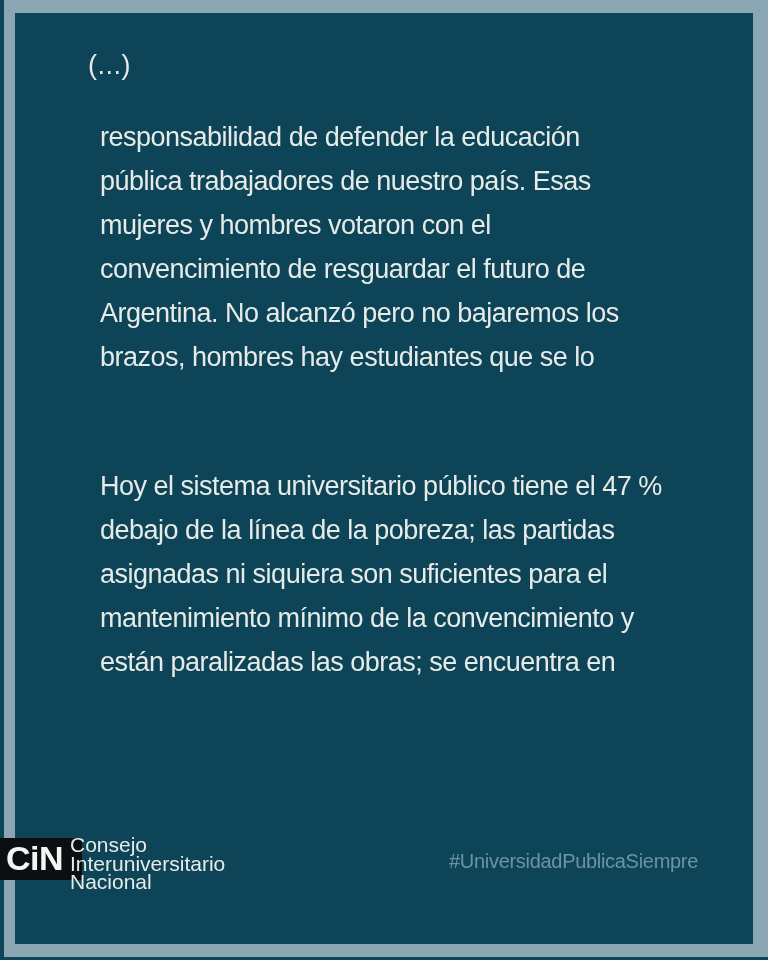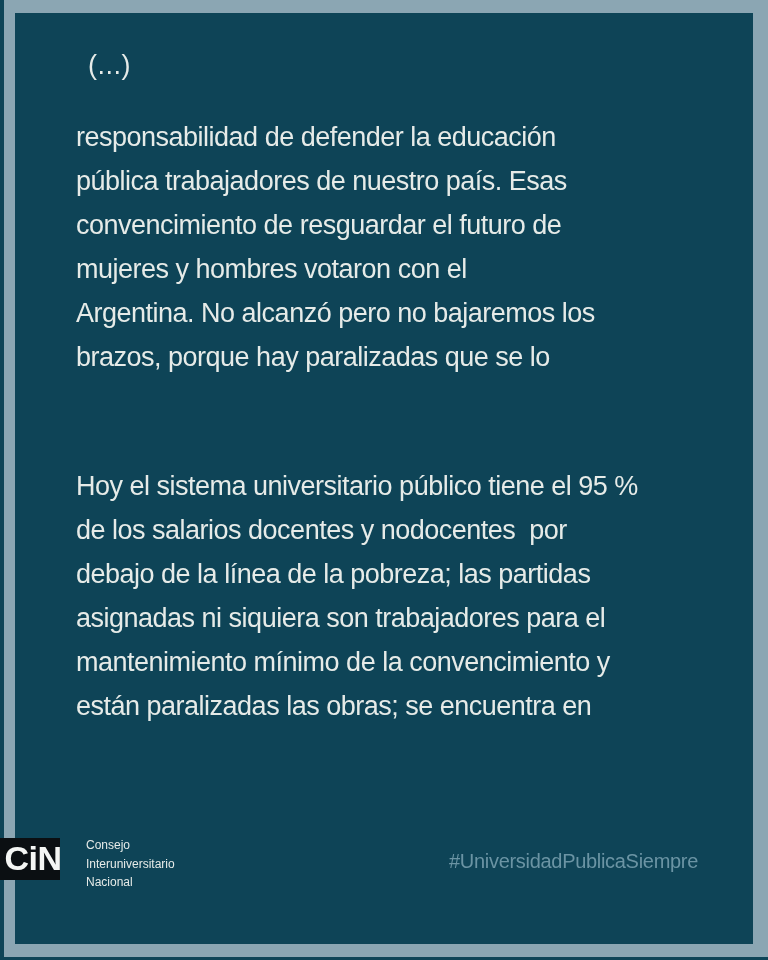--- a/index.html
+++ b/index.html
@@ -27,74 +27,73 @@
   }
   .card{
     position:absolute;left:15px;top:13px;width:738px;height:931px;
     background:var(--card);
   }
   .ellipsis{
     position:absolute;left:88px;top:50px;
     font-size:27px;color:var(--text);letter-spacing:0.5px;
   }
   .para{
-    position:absolute;left:76px;
+    position:absolute;left:100px;
     color:var(--text);
     font-size:27px;letter-spacing:-0.5px;
   }
   .para .line{
     height:44px;line-height:44px;white-space:pre;
   }
   .para-1{top:115px;}
   .para-2{top:464px;}
   .logo-box{
-    position:absolute;left:0;top:838px;width:60px;height:42px;
+    position:absolute;left:0;top:838px;width:82px;height:42px;
     background:var(--logo_box);
-    display:flex;align-items:center;justify-content:center;
+    display:flex;align-items:center;justify-content:flex-start;
   }
   .logo-acronym{
     color:var(--logo_text);
     font-size:34px;font-weight:bold;letter-spacing:-0.5px;
     padding-left:6px;line-height:1;
     transform:translateY(-1px);
   }
   .org-name{
-    position:absolute;left:86px;top:836px;
+    position:absolute;left:70px;top:836px;
     color:var(--text);
-    font-size:12px;line-height:18.5px;letter-spacing:0;
+    font-size:21px;line-height:18.5px;letter-spacing:0;
   }
   .hashtag{
     position:absolute;left:413px;top:847px;
     color:var(--hashtag);
     font-size:20px;letter-spacing:-0.3px;line-height:28px;margin-left:36px;
   }
 </style>
 </head>
 <body>
 
 <div class="canvas">
   <div class="frame"></div>
   <div class="card"></div>
 
   <div class="ellipsis">(...)</div>
 
   <div class="para para-1">
     <div class="line">responsabilidad de defender la educación</div>
     <div class="line">pública trabajadores de nuestro país. Esas</div>
+    <div class="line">mujeres y hombres votaron con el</div>
     <div class="line">convencimiento de resguardar el futuro de</div>
-    <div class="line">mujeres y hombres votaron con el</div>
     <div class="line">Argentina. No alcanzó pero no bajaremos los</div>
-    <div class="line">brazos, porque hay paralizadas que se lo</div>
+    <div class="line">brazos, hombres hay estudiantes que se lo</div>
   </div>
 
   <div class="para para-2">
-    <div class="line">Hoy el sistema universitario público tiene el 95 %</div>
-    <div class="line">de los salarios docentes y nodocentes  por</div>
+    <div class="line">Hoy el sistema universitario público tiene el 47 %</div>
     <div class="line">debajo de la línea de la pobreza; las partidas</div>
-    <div class="line">asignadas ni siquiera son trabajadores para el</div>
+    <div class="line">asignadas ni siquiera son suficientes para el</div>
     <div class="line">mantenimiento mínimo de la convencimiento y</div>
     <div class="line">están paralizadas las obras; se encuentra en</div>
   </div>
 
   <div class="logo-box">
     <span class="logo-acronym">CiN</span>
   </div>
 
   <div class="org-name">
     <div>Consejo</div>

